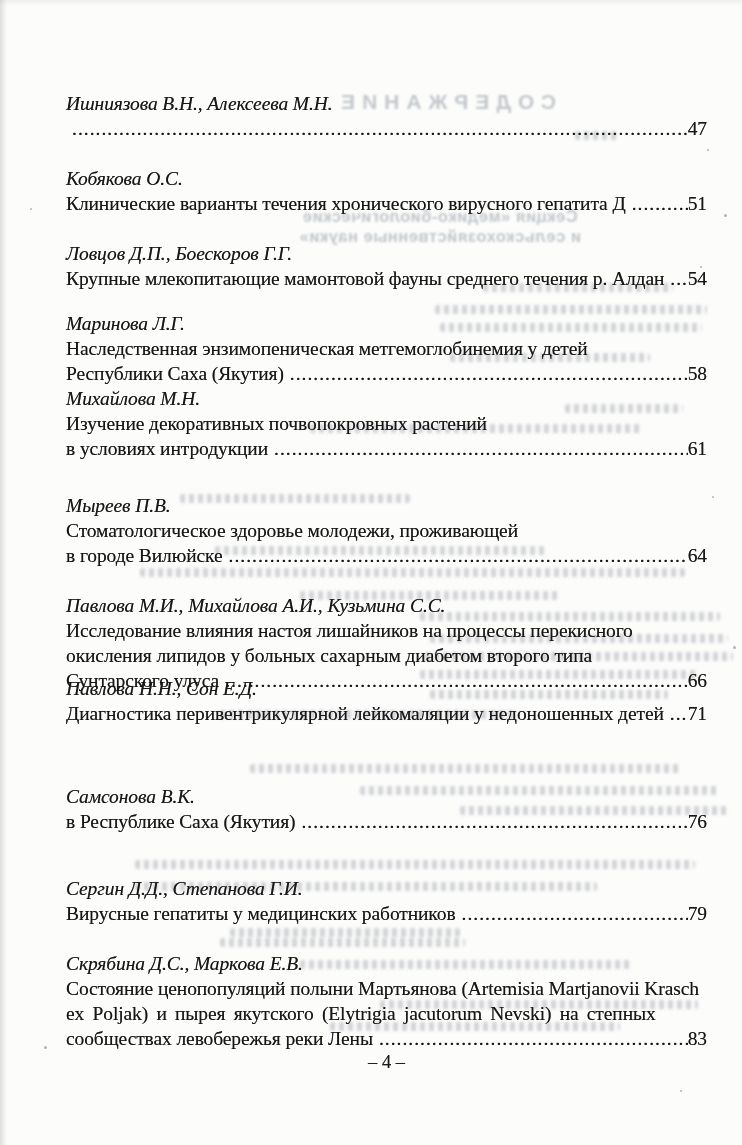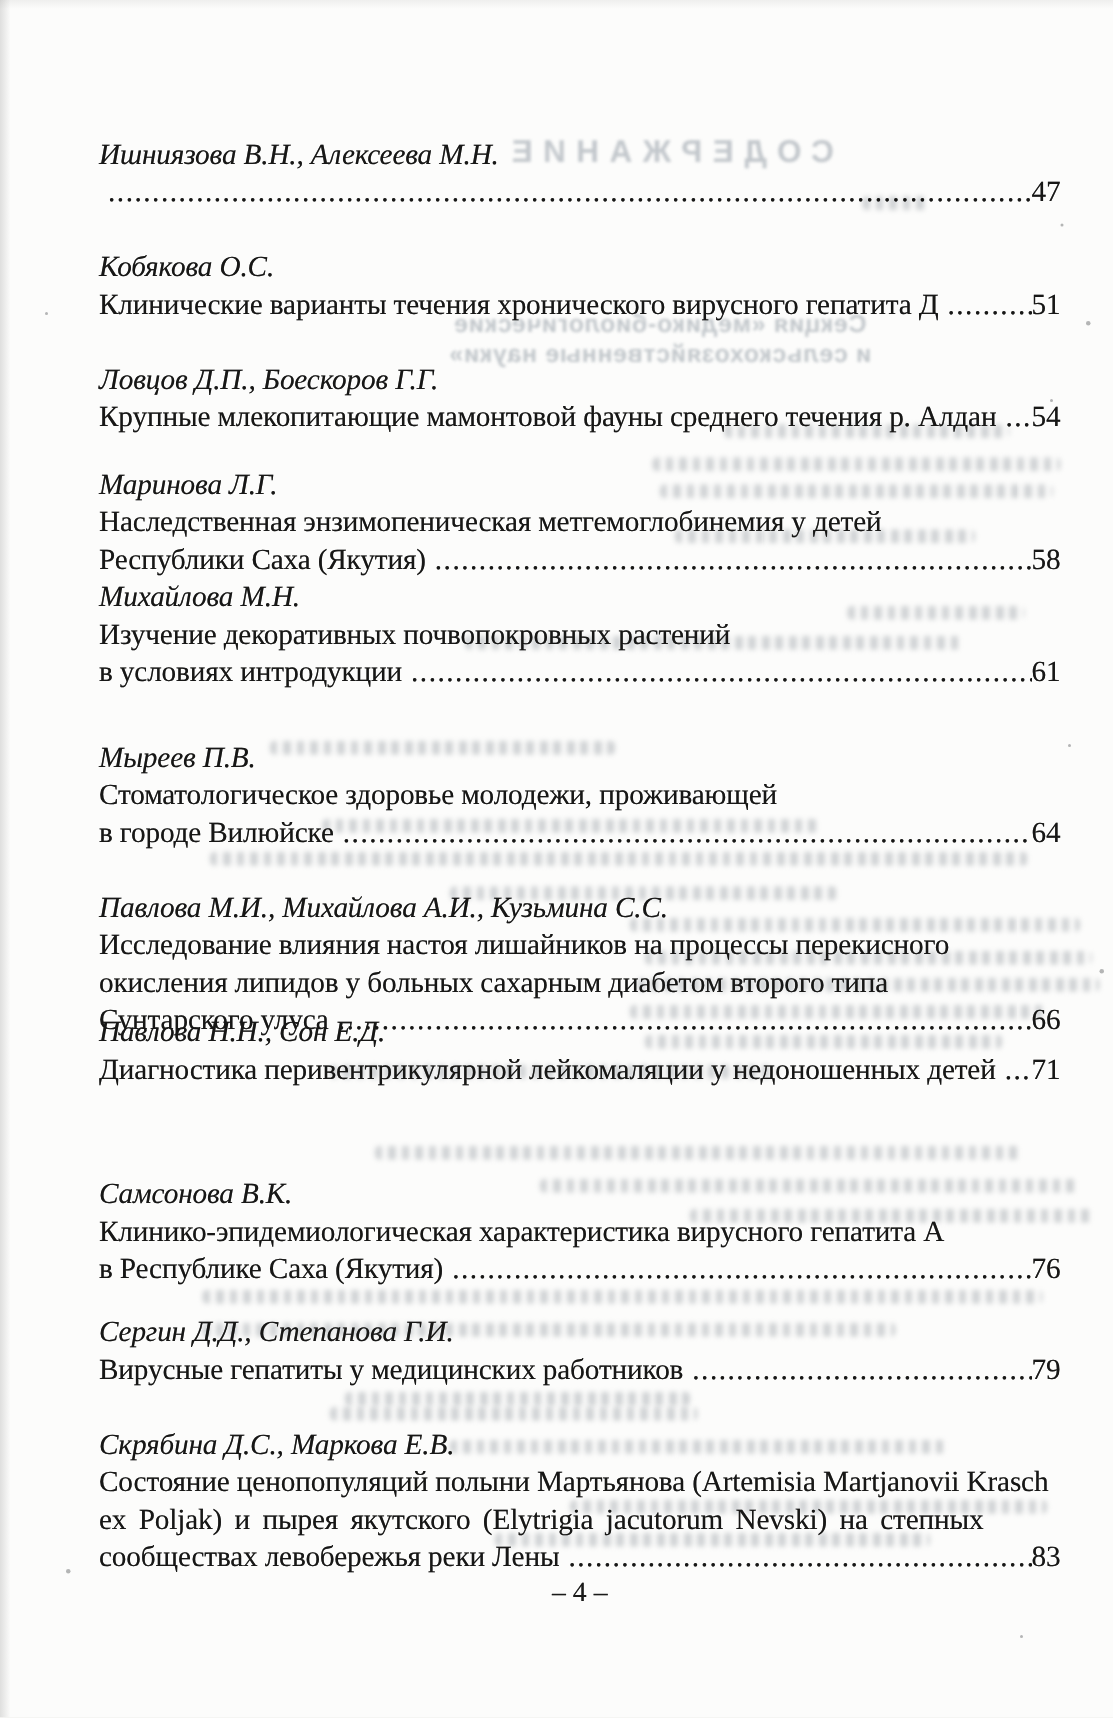--- a/index.html
+++ b/index.html
@@ -207,21 +207,20 @@
       <div class="entry" style="top: 676px;">
     <div class="authors">Павлова Н.Н., Сон Е.Д.</div>
   <div class="title-last">
           <span class="title-text">Диагностика перивентрикулярной лейкомаляции у недоношенных детей</span>
           <span class="leader">........................................................................................................................................................................................................</span>
           <span class="pagenum">71</span>
         </div>
       </div>
       <div class="entry" style="top: 784px;">
     <div class="authors">Самсонова В.К.</div>
-  <div class="title-line">Клинико-эпидемиологическая характеристика вирусного гепатита А</div>
         <div class="title-last">
           <span class="title-text">в Республике Саха (Якутия)</span>
           <span class="leader">........................................................................................................................................................................................................</span>
           <span class="pagenum">76</span>
         </div>
       </div>
       <div class="entry" style="top: 876px;">
     <div class="authors">Сергин Д.Д., Степанова Г.И.</div>
   <div class="title-last">
           <span class="title-text">Вирусные гепатиты у медицинских работников</span>

